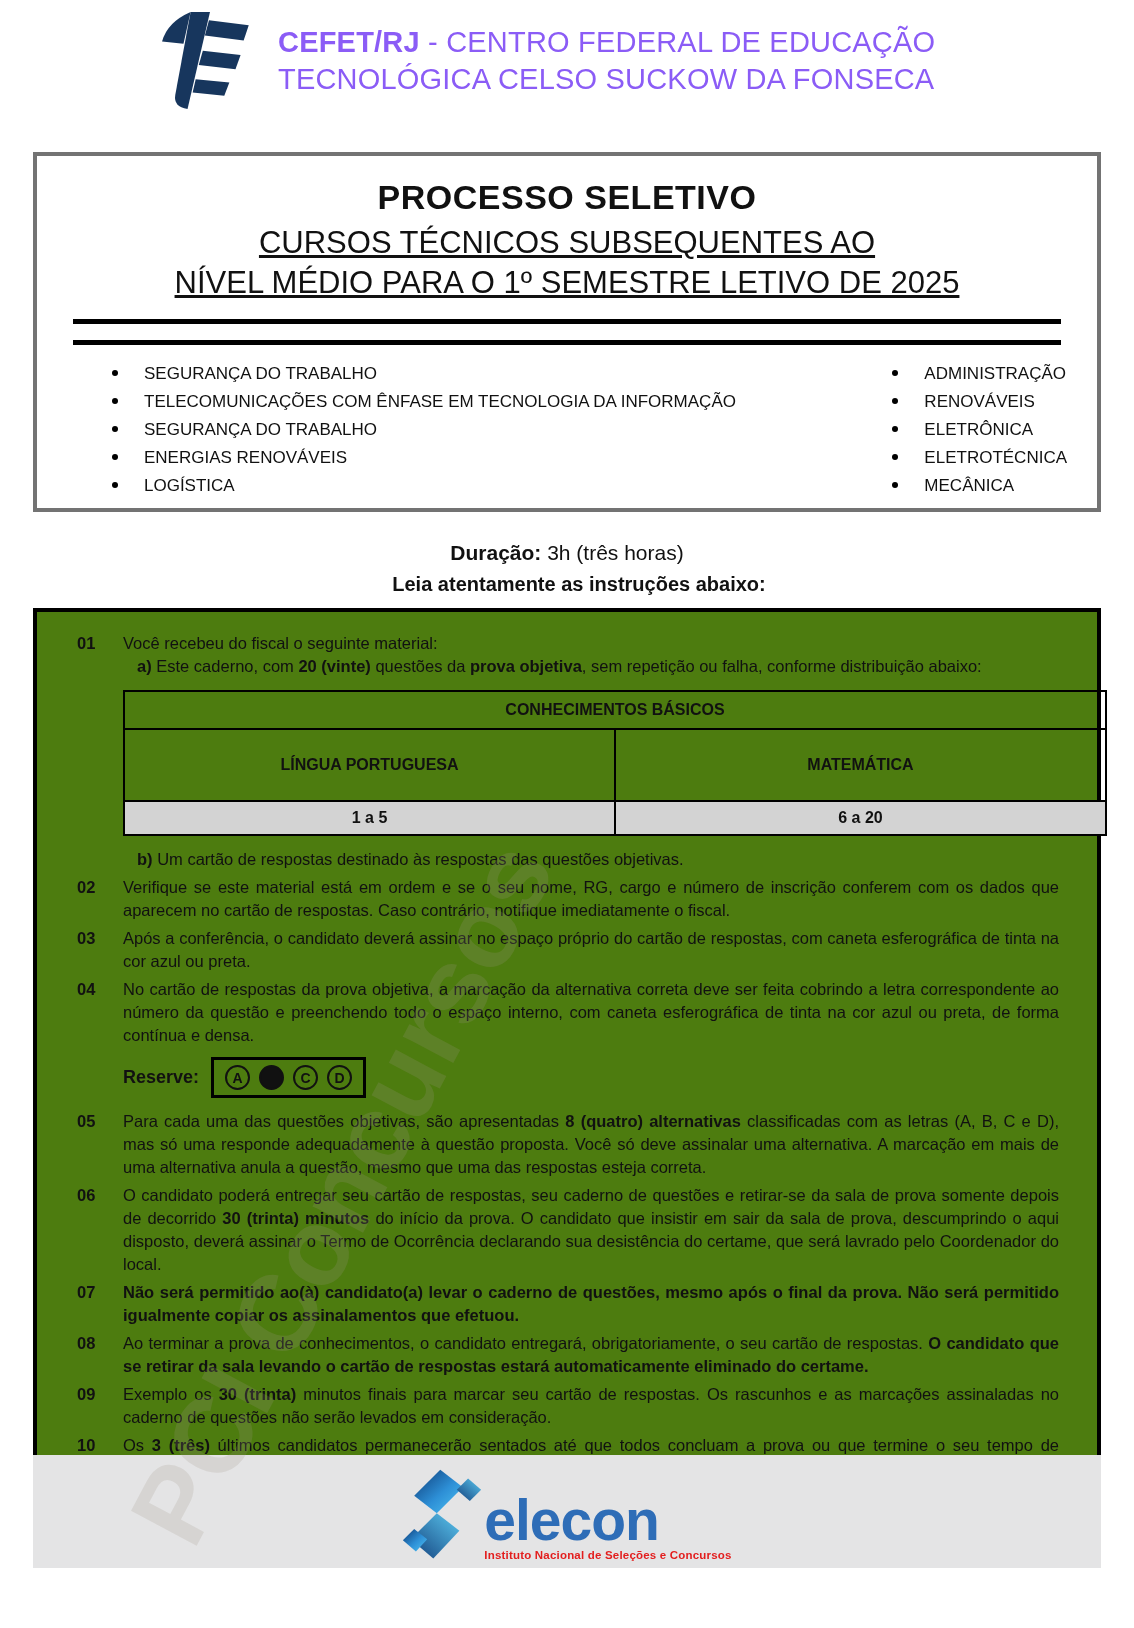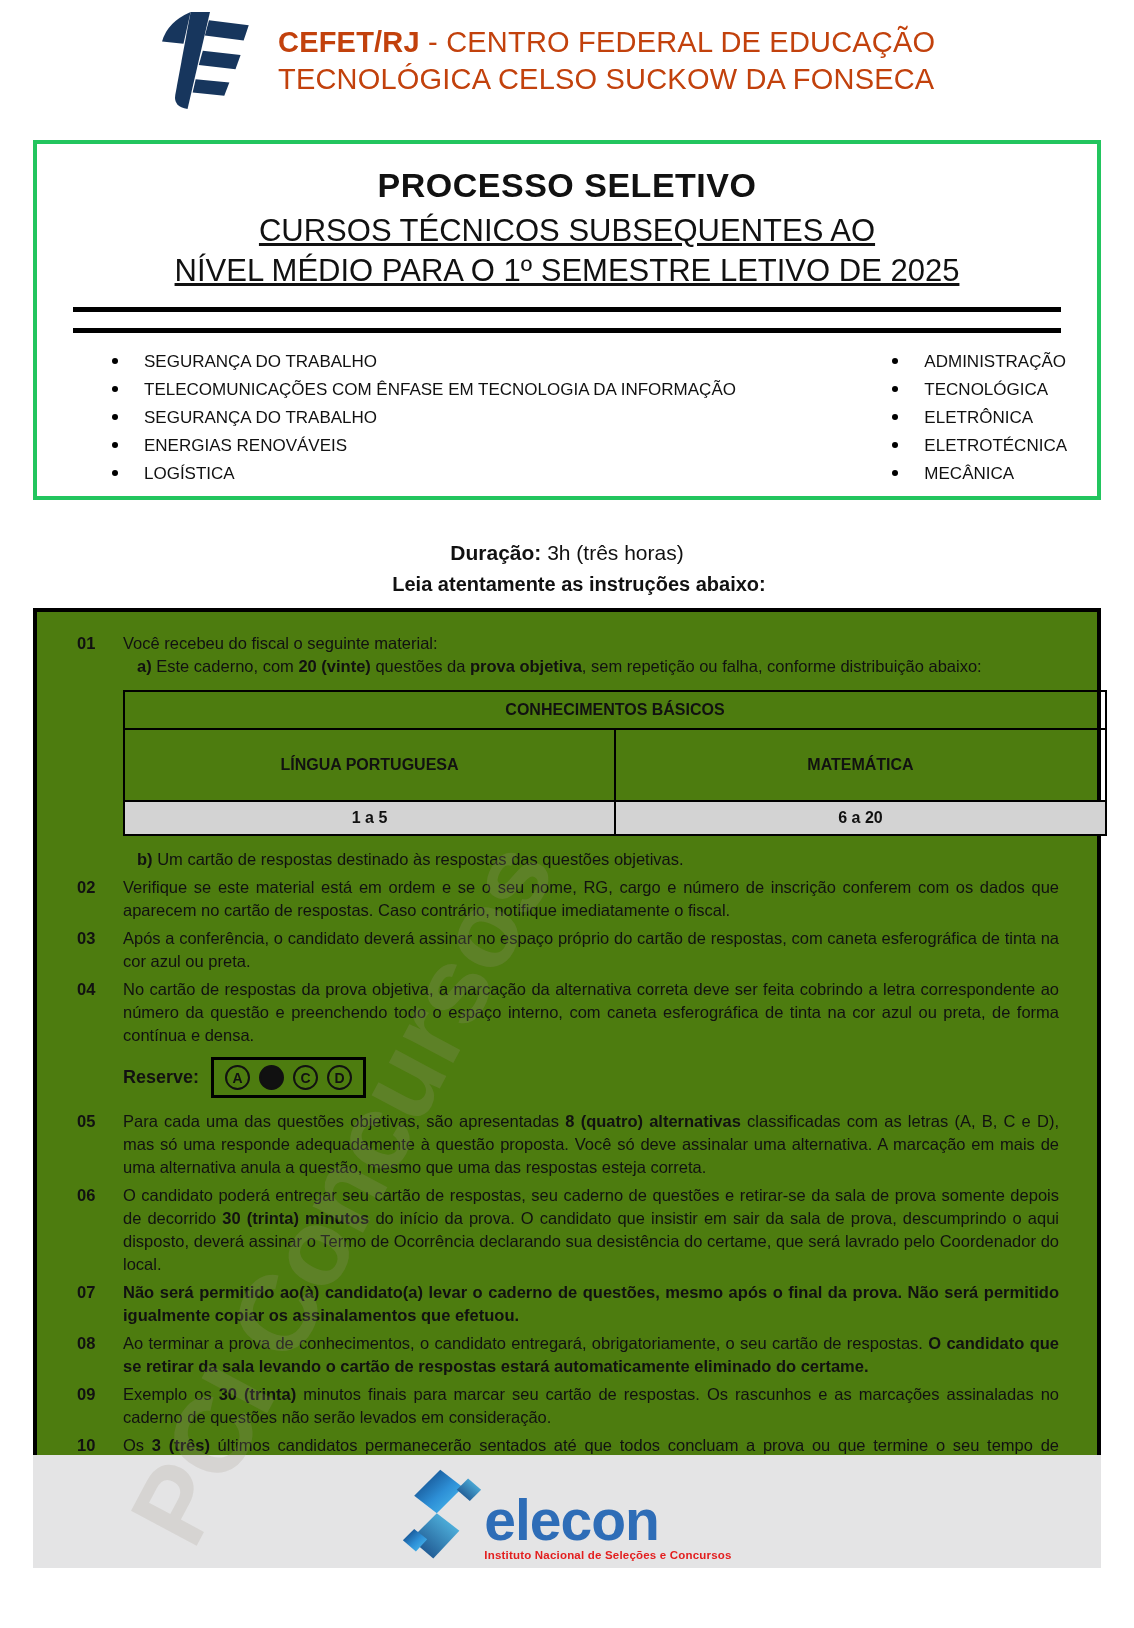--- a/index.html
+++ b/index.html
@@ -5,26 +5,26 @@
   html,body{margin:0;padding:0;background:#fff;}
   .page{
     position:relative;width:1134px;height:1628px;background:#fff;
     font-family:"Liberation Sans",sans-serif;color:#111;overflow:hidden;
   }
   .b{font-weight:bold;}
 
   
   .header{position:absolute;left:158px;top:10px;display:flex;align-items:center;gap:14px;}
   .cefet-logo{width:106px;height:102px;flex:0 0 auto;}
-  .org{line-height:37px;font-size:29px;color:#c2410c;letter-spacing:0.2px;white-space:nowrap;}
+  .org{line-height:37px;font-size:29px;color:#8b5cf6;letter-spacing:0.2px;white-space:nowrap;}
 
   
   .box1{
-    position:absolute;left:33px;top:140px;width:1068px;height:360px;
-    border:4px solid #22c55e;box-sizing:border-box;background:#fff;
+    position:absolute;left:33px;top:152px;width:1068px;height:360px;
+    border:4px solid #737373;box-sizing:border-box;background:#fff;
   }
   .main-title{margin:22px 0 6px 0;text-align:center;font-size:34px;font-weight:bold;letter-spacing:0.5px;}
   .subtitle{text-align:center;font-size:31px;font-weight:400;line-height:40px;text-decoration:underline;}
   .rule{height:5px;background:#000;margin:16px 36px 0 36px;}
   .edital{text-align:center;font-size:24px;margin:14px 0 0 0;}
   .courses{display:flex;justify-content:space-between;margin:20px 0 0 0;}
   .course-list{list-style:none;margin:0;padding:0;font-size:17px;}
   .course-list li{display:flex;align-items:baseline;margin-bottom:10px;line-height:18px;}
   .bullet{width:6px;height:6px;border-radius:50%;background:#000;flex:0 0 auto;margin-right:26px;position:relative;top:-3px;}
   .courses-left{margin-left:75px;max-width:700px;}
@@ -132,21 +132,21 @@
             <span>LOGÍSTICA</span>
           </li>
         </ul>
       <ul class="course-list courses-right" id="courses-right">
           <li>
             <span class="bullet"></span>
             <span>ADMINISTRAÇÃO</span>
           </li>
           <li>
             <span class="bullet"></span>
-            <span>TECNOLÓGICA</span>
+            <span>RENOVÁVEIS</span>
           </li>
           <li>
             <span class="bullet"></span>
             <span>ELETRÔNICA</span>
           </li>
           <li>
             <span class="bullet"></span>
             <span>ELETROTÉCNICA</span>
           </li>
           <li>

